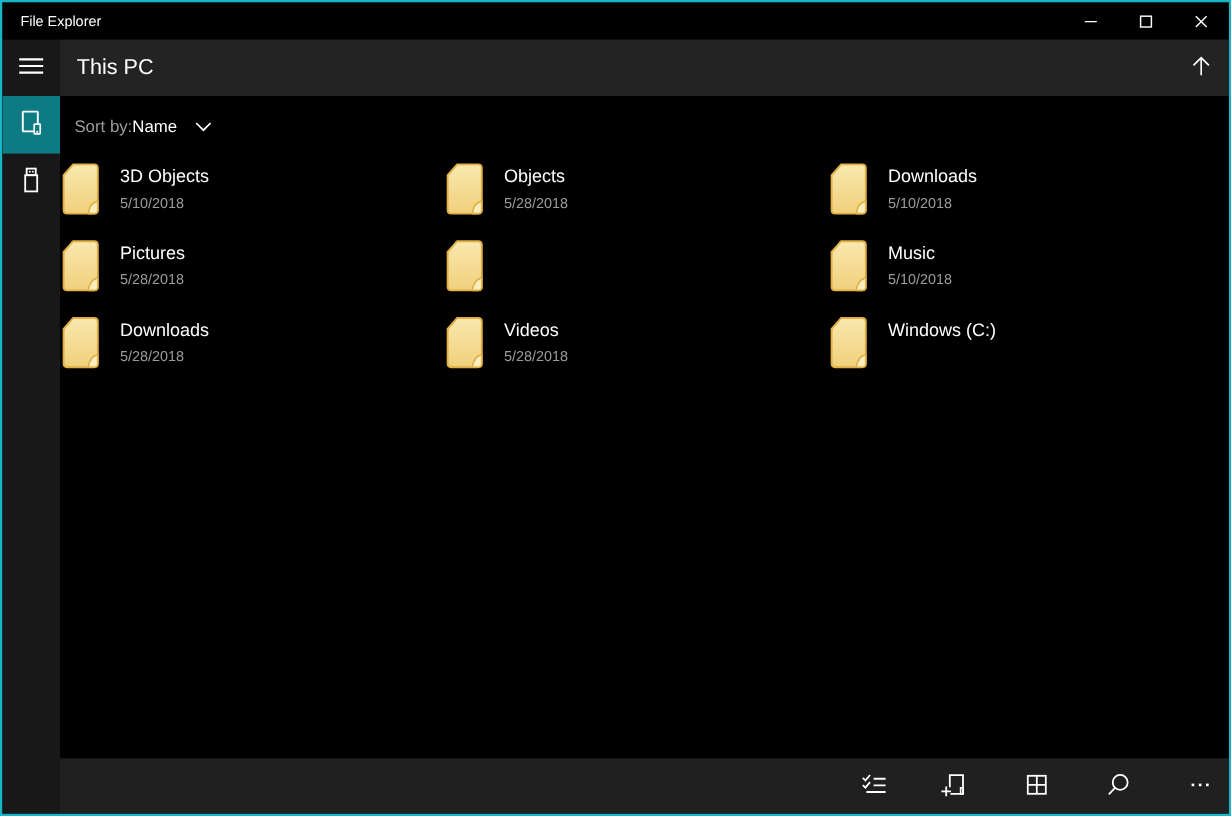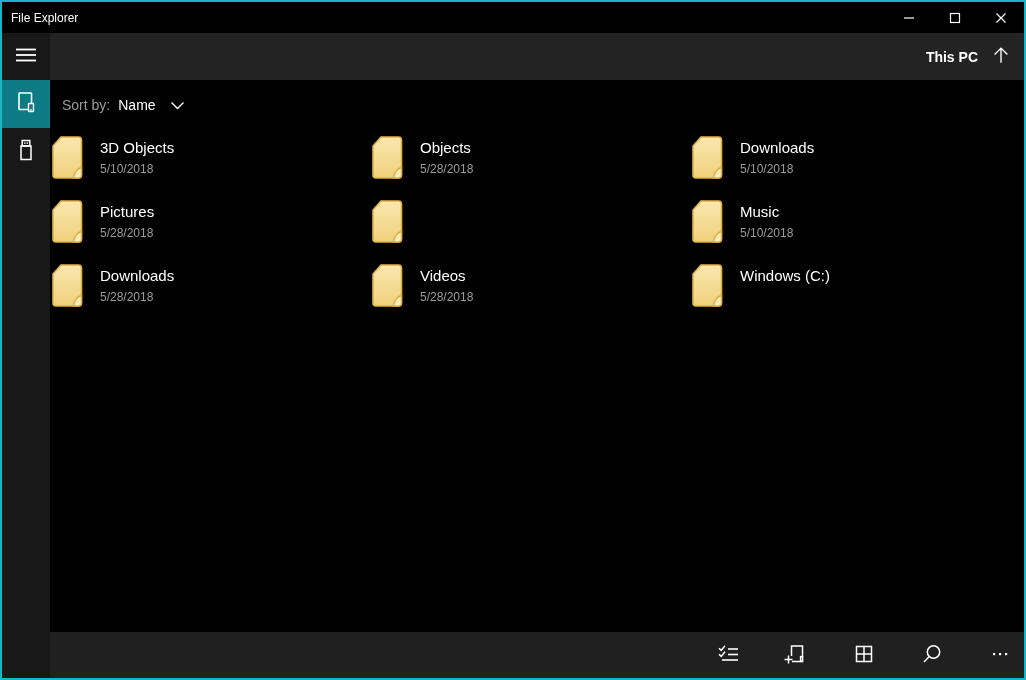--- a/index.html
+++ b/index.html
@@ -21,21 +21,21 @@
     background:var(--content);
     overflow:hidden;
   }
   
   .titlebar{
     position:absolute;top:0;left:0;right:0;height:31px;
     background:var(--titlebar);
     display:flex;align-items:center;
   }
   .titlebar-title{
-    color:var(--text-primary);font-size:12px;padding-left:9px;flex:1;
+    color:var(--text-primary);font-size:12px;padding-left:15px;flex:1;
   }
   .caption-btn{
     width:46px;height:31px;display:flex;align-items:center;justify-content:center;
     background:transparent;border:none;cursor:default;
   }
   .caption-btn svg{display:block;}
   
   .sidebar{
     position:absolute;top:31px;left:0;bottom:0;width:48px;
     background:var(--sidebar);
@@ -49,36 +49,36 @@
     width:48px;height:48px;display:flex;align-items:center;justify-content:center;
   }
   .sidebar-item.selected{background:var(--selection);}
   
   .header{
     position:absolute;top:31px;left:48px;right:0;height:47px;
     background:var(--header);
     display:flex;align-items:center;
   }
   .header-title{
-    color:var(--text-primary);font-size:14px;font-weight:bold;padding-left:14px;flex:1;text-align:right;
+    color:var(--text-primary);font-size:18px;font-weight:normal;padding-left:14px;flex:1;
   }
   .up-btn{
     width:46px;height:47px;display:flex;align-items:center;justify-content:center;
     background:transparent;border:none;
   }
   
   .content{
     position:absolute;top:78px;left:48px;right:0;bottom:46px;
     background:var(--content);overflow:hidden;
   }
   .sort-bar{
     height:50px;display:flex;align-items:center;padding-left:12px;
   }
   .sort-label{color:var(--text-secondary);font-size:14px;}
-  .sort-value{color:var(--text-primary);font-size:14px;margin-left:8px;}
+  .sort-value{color:var(--text-primary);font-size:14px;margin-left:0;}
   .sort-chevron{margin-left:14px;display:flex;align-items:center;}
   .file-grid{
     display:grid;grid-template-columns:repeat(3,320px);
   }
   .file-tile{
     width:320px;height:64px;display:flex;align-items:flex-start;
   }
   .file-tile .tile-icon{flex:0 0 34px;margin-top:4px;}
   .tile-text{margin-left:16px;display:flex;flex-direction:column;}
   .file-name{color:var(--text-primary);font-size:15px;line-height:20px;margin-top:8px;white-space:nowrap;}

